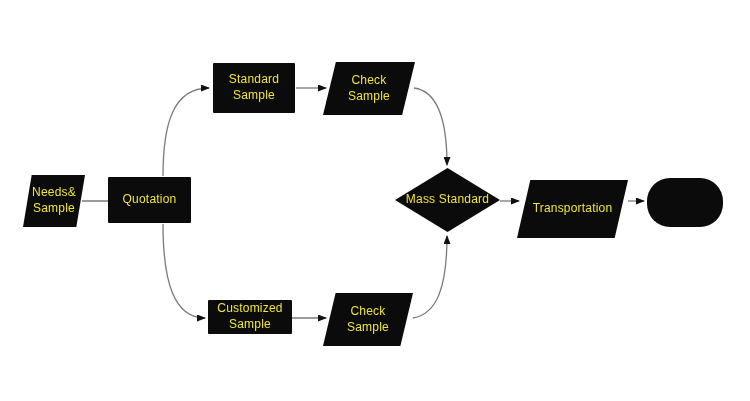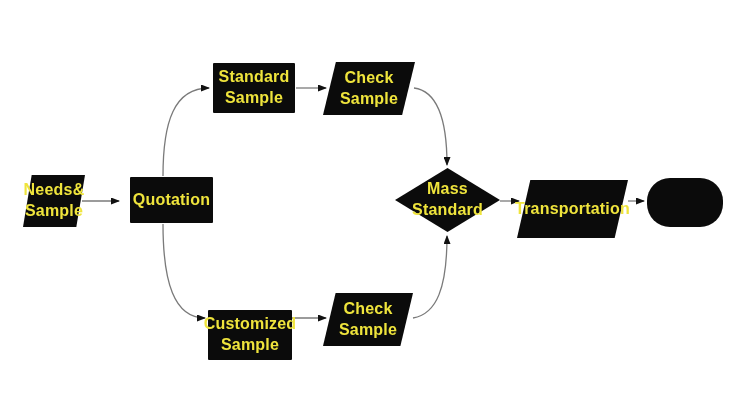--- a/index.html
+++ b/index.html
@@ -25,22 +25,22 @@
   }
   .node .shape {
     position: absolute;
     inset: 0;
     background: var(--node-bg, #0b0b0b);
   }
   .node .label {
     position: relative;
     z-index: 2;
     color: var(--label-color, #efe43c);
-    font-size: 16px;
-    font-weight: 700;
+    font-size: 12px;
+    font-weight: 400;
     line-height: 1.3;
     text-align: center;
     white-space: pre-line;
     letter-spacing: 0.2px;
   }
   .rect .shape { border-radius: 1px; }
   .para .shape { clip-path: polygon(14% 0, 100% 0, 86% 100%, 0 100%); }
   .para-wide .shape { clip-path: polygon(12% 0, 100% 0, 88% 100%, 0 100%); }
   .diamond .shape { clip-path: polygon(50% 0, 100% 50%, 50% 100%, 0 50%); }
   .stadium .shape { border-radius: 23px; }
@@ -68,38 +68,38 @@
       <path d="M 628 201 L 644 201" marker-end="url(#arrow)"></path>
     </g>
   </svg>
 
   <div class="node para" style="left:23px; top:175px; width:62px; height:52px">
     <span class="shape"></span>
     <span class="label">Needs&amp;
 Sample</span>
   </div>
 
-  <div class="node rect" style="left:130px; top:177px; width:83px; height:46px">
+  <div class="node rect" style="left:108px; top:177px; width:83px; height:46px">
     <span class="shape"></span>
     <span class="label">Quotation</span>
   </div>
 
   <div class="node rect" style="left:213px; top:63px; width:82px; height:50px">
     <span class="shape"></span>
     <span class="label">Standard
 Sample</span>
   </div>
 
   <div class="node para" style="left:323px; top:62px; width:92px; height:53px">
     <span class="shape"></span>
     <span class="label">Check
 Sample</span>
   </div>
 
-  <div class="node rect" style="left:208px; top:310px; width:84px; height:50px">
+  <div class="node rect" style="left:208px; top:300px; width:84px; height:34px">
     <span class="shape"></span>
     <span class="label">Customized
 Sample</span>
   </div>
 
   <div class="node para" style="left:323px; top:293px; width:90px; height:53px">
     <span class="shape"></span>
     <span class="label">Check
 Sample</span>
   </div>

